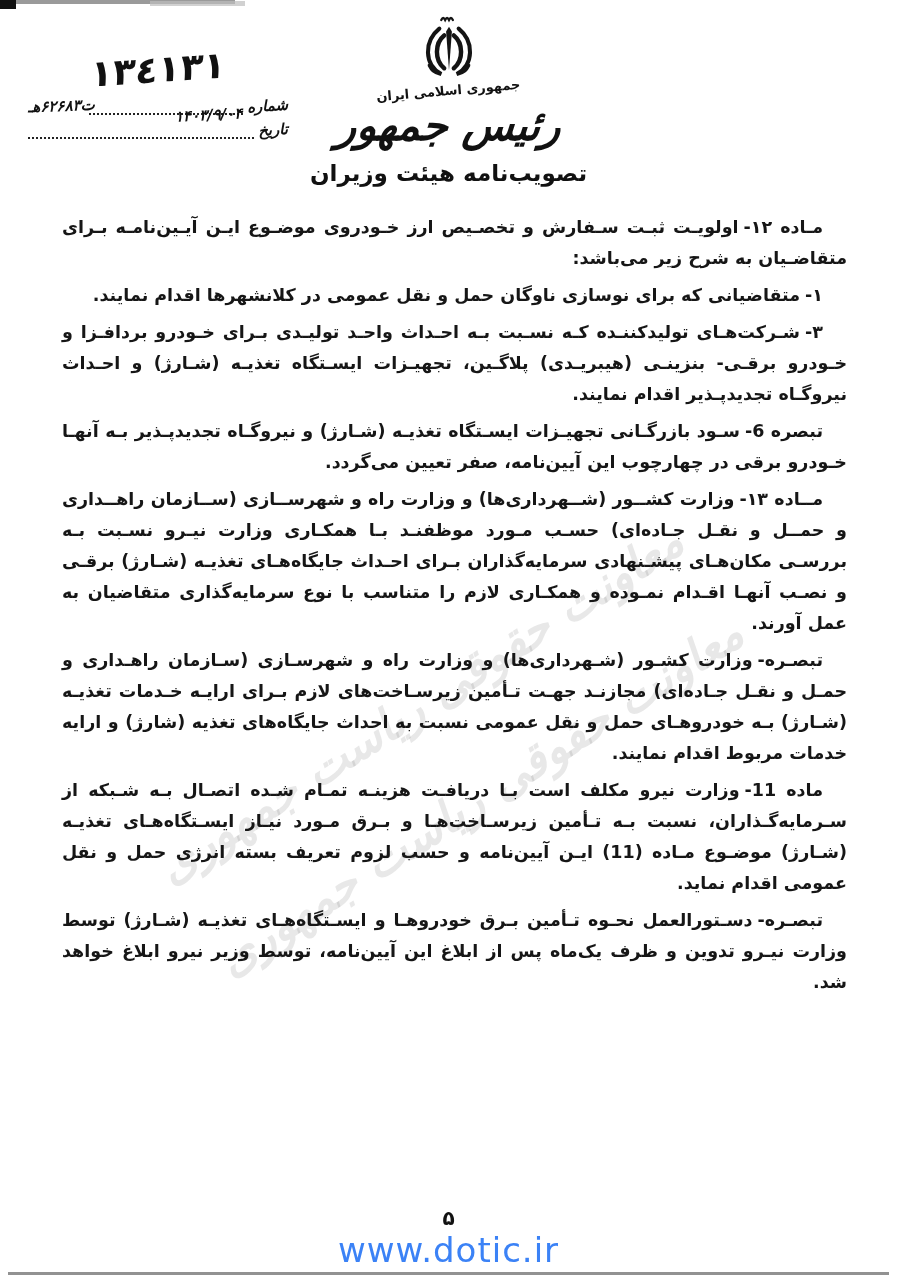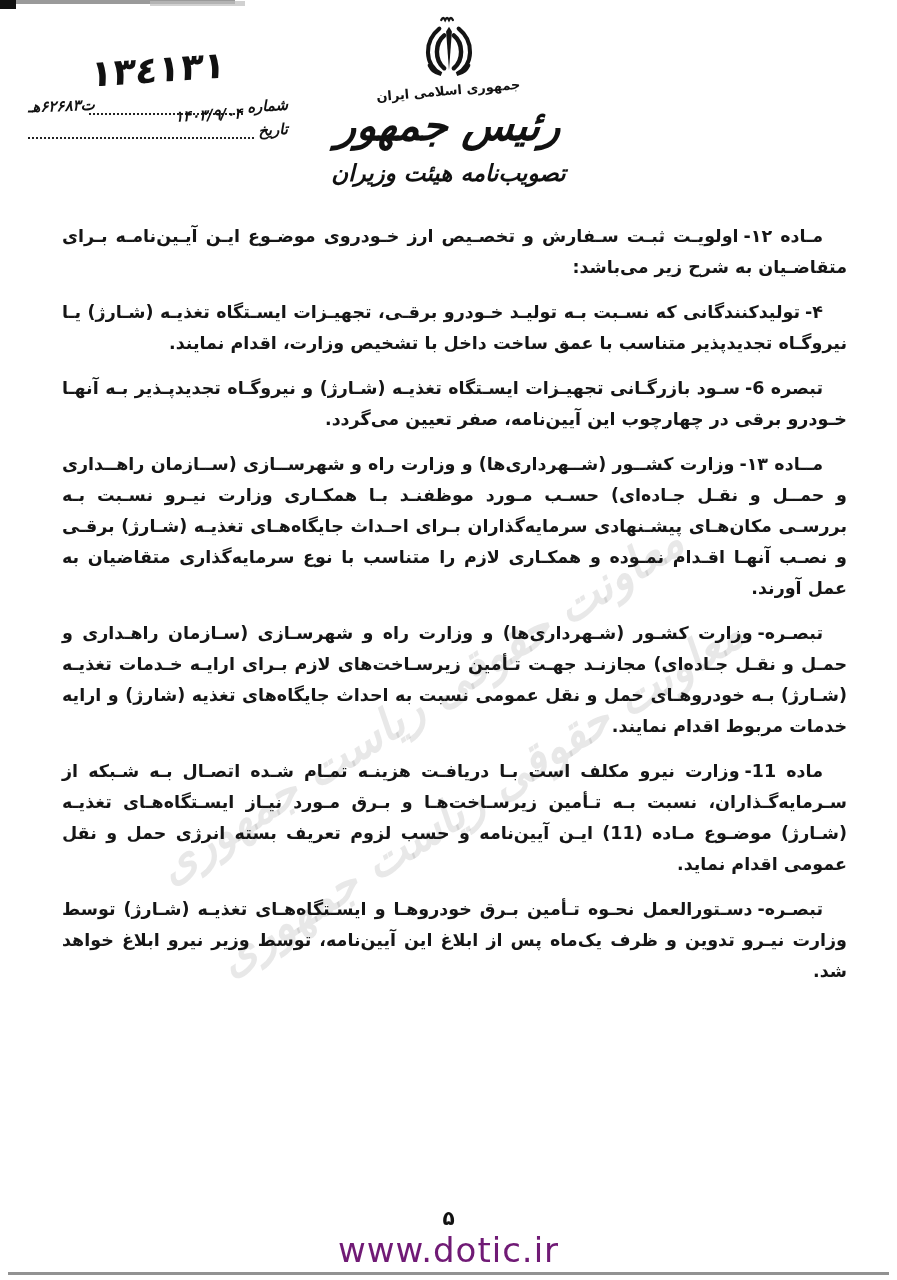--- a/index.html
+++ b/index.html
@@ -27,28 +27,28 @@
   .stamp-label{font-style:italic;font-size:15px;transform:rotate(-4deg);white-space:nowrap;margin-left:4px;}
   .dots{flex:1 1 auto;border-bottom:2px dotted #222;height:14px;position:relative;}
   .stamp-value{font-style:italic;font-size:15px;white-space:nowrap;transform:rotate(-2deg);margin-right:-6px;}
   .date-over-dots{position:absolute;top:-17px;right:12px;font-style:italic;font-size:15px;
     white-space:nowrap;transform:rotate(-3deg);direction:ltr;}
   
   .emblem-block{position:absolute;top:14px;left:0;width:100%;text-align:center;color:#111;}
   .emblem-svg{display:block;margin:0 auto;}
   .republic-line{font-size:13px;font-weight:bold;transform:rotate(-5deg);display:inline-block;margin-top:2px;}
   .president-line{font-size:42px;font-weight:bold;font-style:italic;margin-top:2px;transform:skewX(-4deg);}
-  .decree-line{font-size:23px;font-weight:bold;font-style:italic;margin-top:10px;}
+  .decree-line{font-size:23px;font-weight:bold;margin-top:10px;}
   
   .body-text{
     position:absolute;top:207px;right:50px;left:62px;
     font-size:17.5px;font-weight:bold;color:#161616;
     line-height:31px;text-align:justify;text-justify:inter-word;
   }
-  .para{margin:14px 0 6px 0;text-indent:24px;}
+  .para{margin:5px 0 6px 0;text-indent:24px;}
   .para .lead{margin-left:5px;}
   
   .diag-watermark{
     position:absolute;top:640px;left:-60px;width:1020px;
     transform:rotate(-33deg);
     text-align:center;pointer-events:none;
     color:rgba(110,110,110,0.16);
     font-size:46px;font-weight:bold;font-style:italic;
     line-height:110px;white-space:nowrap;
   }
@@ -101,25 +101,26 @@
       <path d="M20 15 C4 28 4 52 22 62 C14 60 12 57 10 53" stroke-width="4.2" fill="none"></path>
       <path d="M40 15 C56 28 56 52 38 62 C46 60 48 57 50 53" stroke-width="4.2" fill="none"></path>
     </svg>
     <div><span class="republic-line">جمهوری اسلامی ایران</span></div>
     <div class="president-line">رئیس جمهور</div>
     <div class="decree-line">تصویب‌نامه هیئت وزیران</div>
   </div>
 
   <div class="body-text">
     <p class="para"><span class="lead">مـاده ۱۲-</span><span>اولویـت ثبـت سـفارش و تخصـیص ارز خـودروی موضـوع ایـن آیـین‌نامـه بـرای متقاضـیان به شرح زیر می‌باشد:</span></p>
-    <p class="para"><span class="lead">۴-</span><span>تولیدکنندگانی که نسـبت بـه تولیـد خـودرو برقـی، تجهیـزات ایسـتگاه تغذیـه (شـارژ) یـا نیروگـاه تجدیدپذیر متناسب با عمق ساخت داخل با تشخیص وزارت، اقدام نمایند.</span></p>
+    <p class="para"><span class="lead">۱-</span><span>متقاضیانی که برای نوسازی ناوگان حمل و نقل عمومی در کلانشهرها اقدام نمایند.</span></p>
+    <p class="para"><span class="lead">۳-</span><span>شـرکت‌هـای تولیدکننـده کـه نسـبت بـه احـداث واحـد تولیـدی بـرای خـودرو بردافـزا و خـودرو برقـی- بنزینـی (هیبریـدی) پلاگـین، تجهیـزات ایسـتگاه تغذیـه (شـارژ) و احـداث نیروگـاه تجدیدپـذیر اقدام نمایند.</span></p>
     <p class="para"><span class="lead">تبصره 6-</span><span>سـود بازرگـانی تجهیـزات ایسـتگاه تغذیـه (شـارژ) و نیروگـاه تجدیدپـذیر بـه آنهـا خـودرو برقی در چهارچوب این آیین‌نامه، صفر تعیین می‌گردد.</span></p>
     <p class="para"><span class="lead">مــاده ۱۳-</span><span>وزارت کشــور (شــهرداری‌ها) و وزارت راه و شهرســازی (ســازمان راهــداری و حمــل و نقـل جـاده‌ای) حسـب مـورد موظفنـد بـا همکـاری وزارت نیـرو نسـبت بـه بررسـی مکان‌هـای پیشـنهادی سرمایه‌گذاران بـرای احـداث جایگاه‌هـای تغذیـه (شـارژ) برقـی و نصـب آنهـا اقـدام نمـوده و همکـاری لازم را متناسب با نوع سرمایه‌گذاری متقاضیان به عمل آورند.</span></p>
     <p class="para"><span class="lead">تبصـره-</span><span>وزارت کشـور (شـهرداری‌ها) و وزارت راه و شهرسـازی (سـازمان راهـداری و حمـل و نقـل جـاده‌ای) مجازنـد جهـت تـأمین زیرسـاخت‌های لازم بـرای ارایـه خـدمات تغذیـه (شـارژ) بـه خودروهـای حمل و نقل عمومی نسبت به احداث جایگاه‌های تغذیه (شارژ) و ارایه خدمات مربوط اقدام نمایند.</span></p>
     <p class="para"><span class="lead">ماده 11-</span><span>وزارت نیرو مکلف است بـا دریافـت هزینـه تمـام شـده اتصـال بـه شـبکه از سـرمایه‌گـذاران، نسبت بـه تـأمین زیرسـاخت‌هـا و بـرق مـورد نیـاز ایسـتگاه‌هـای تغذیـه (شـارژ) موضـوع مـاده (11) ایـن آیین‌نامه و حسب لزوم تعریف بسته انرژی حمل و نقل عمومی اقدام نماید.</span></p>
     <p class="para"><span class="lead">تبصـره-</span><span>دسـتورالعمل نحـوه تـأمین بـرق خودروهـا و ایسـتگاه‌هـای تغذیـه (شـارژ) توسط وزارت نیـرو تدوین و  ظرف یک‌ماه پس از ابلاغ این آیین‌نامه، توسط وزیر نیرو ابلاغ خواهد شد.</span></p>
 
   </div>
 
   <div class="page-number">۵</div>
-  <div class="site-watermark" style="color: #701a75;">www.dotic.ir</div>
+  <div class="site-watermark" style="color: #3b82f6;">www.dotic.ir</div>
 
 </div>
 
 </body></html>

